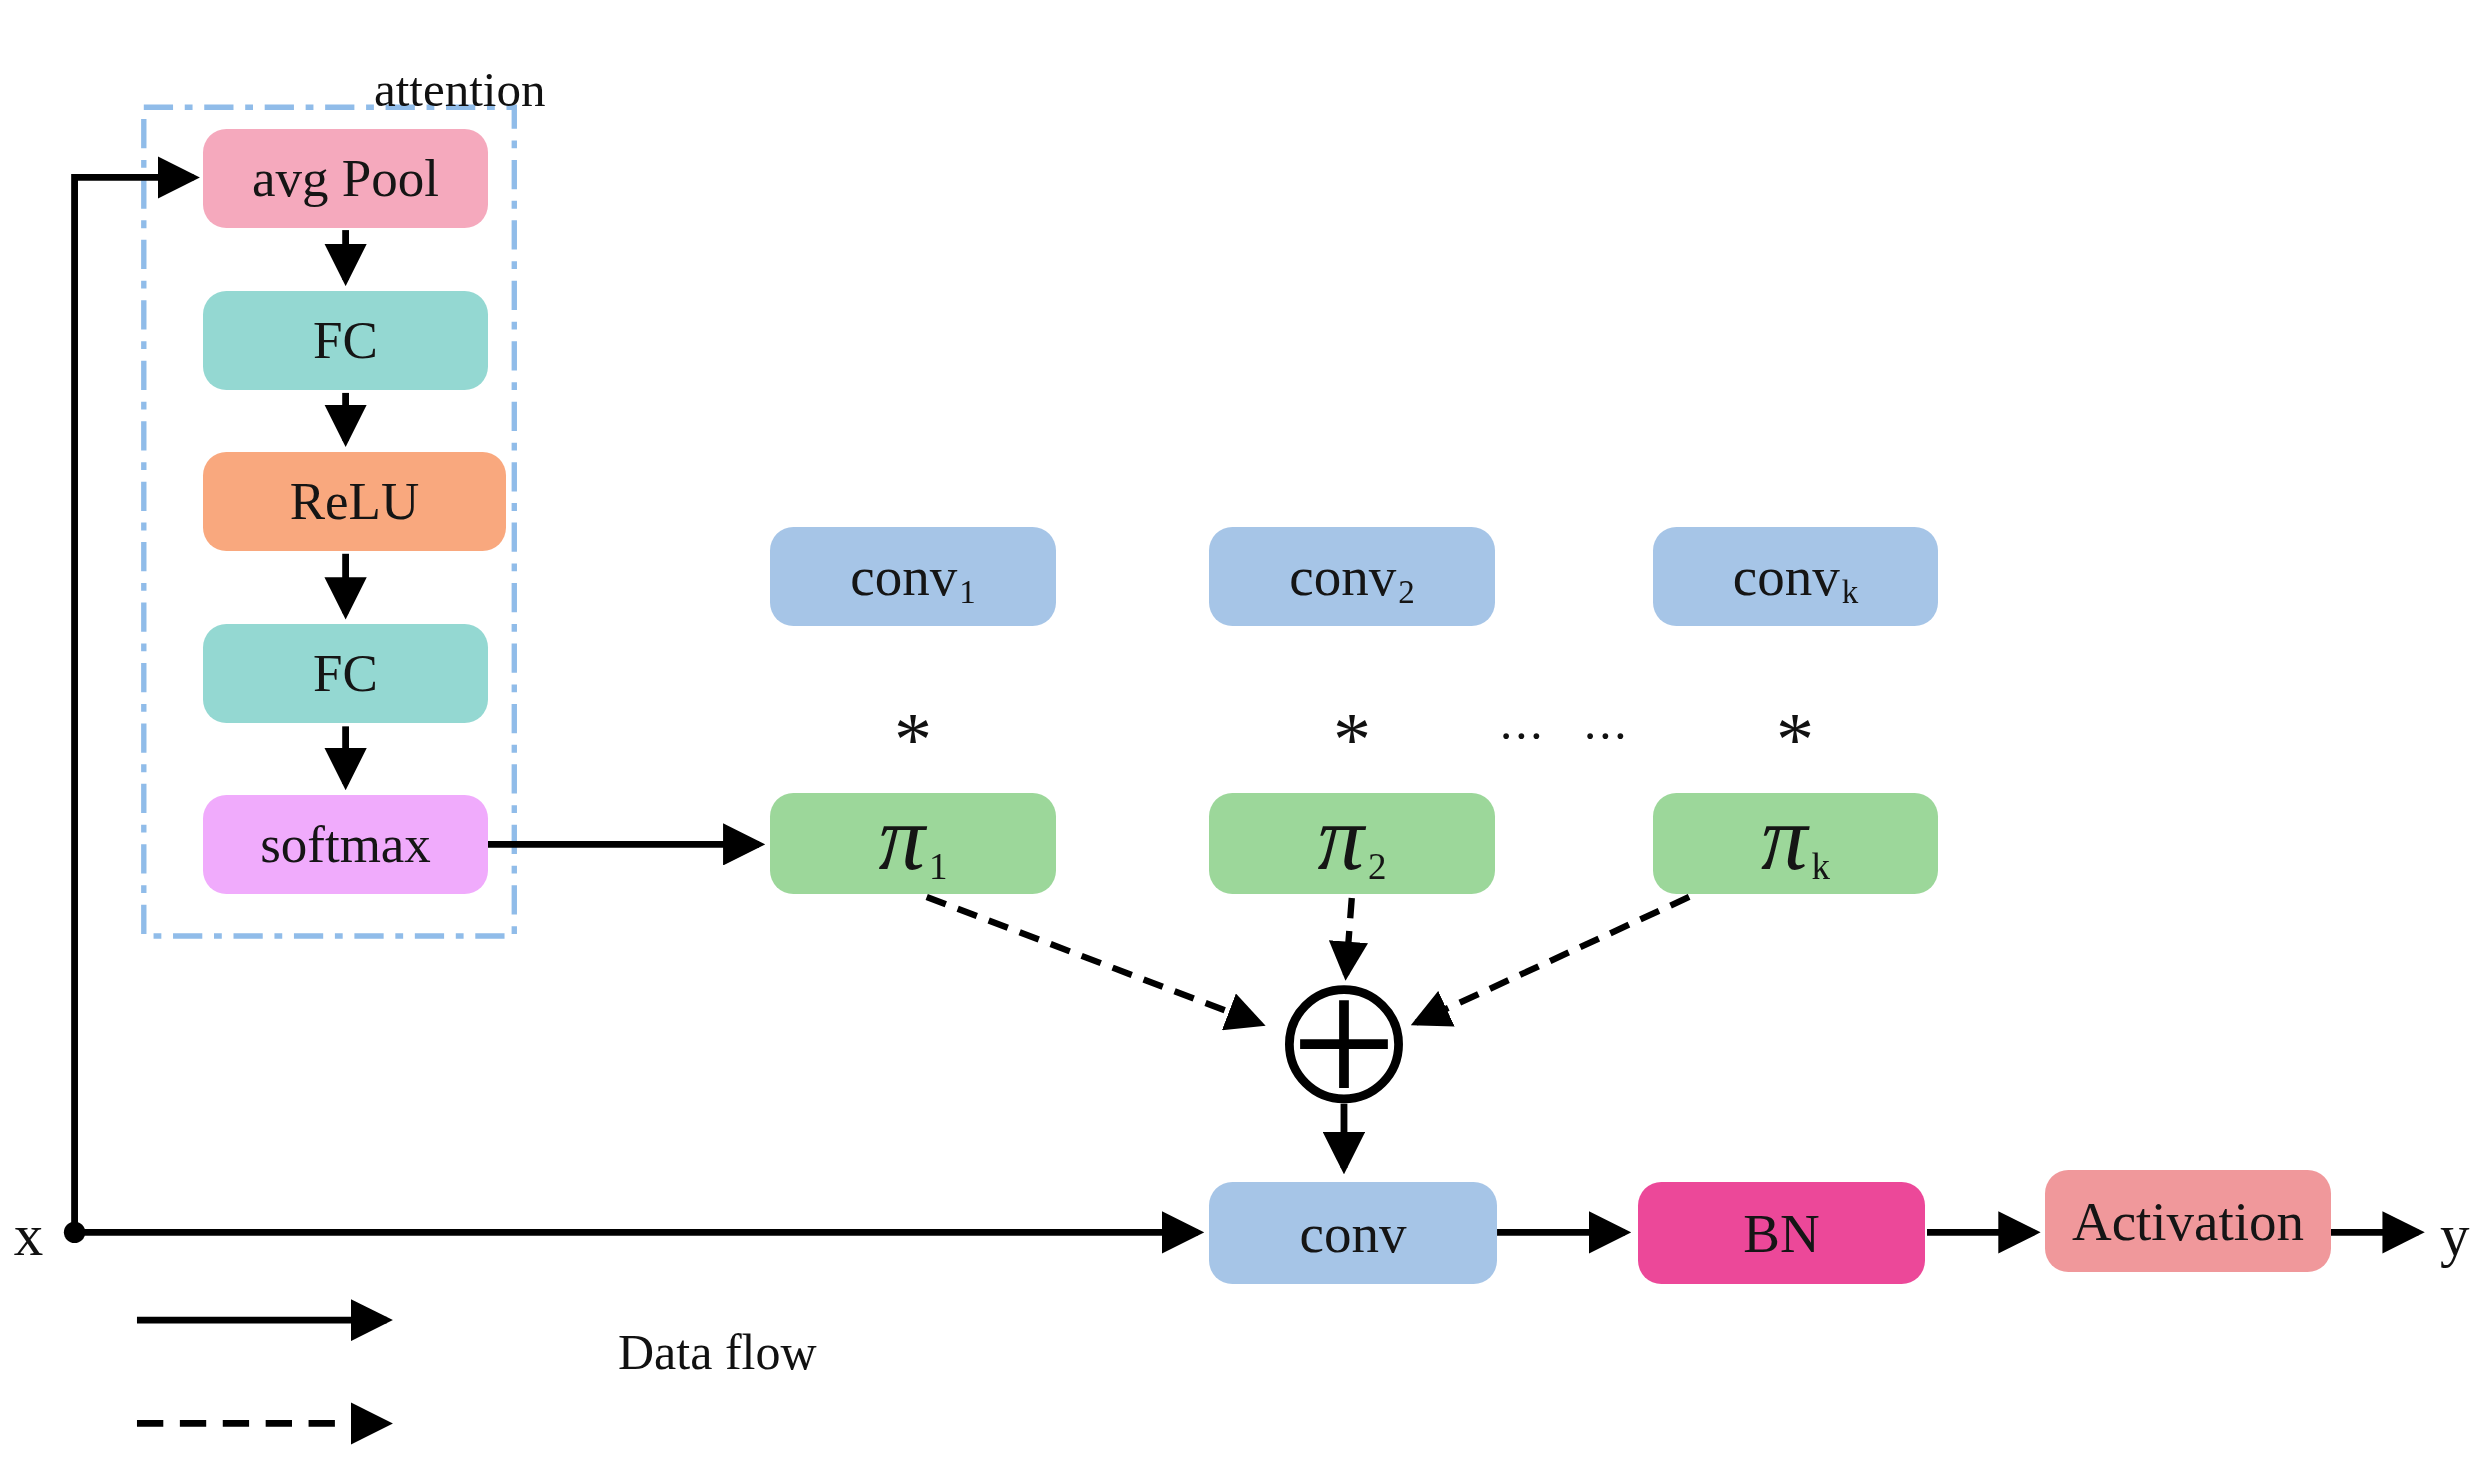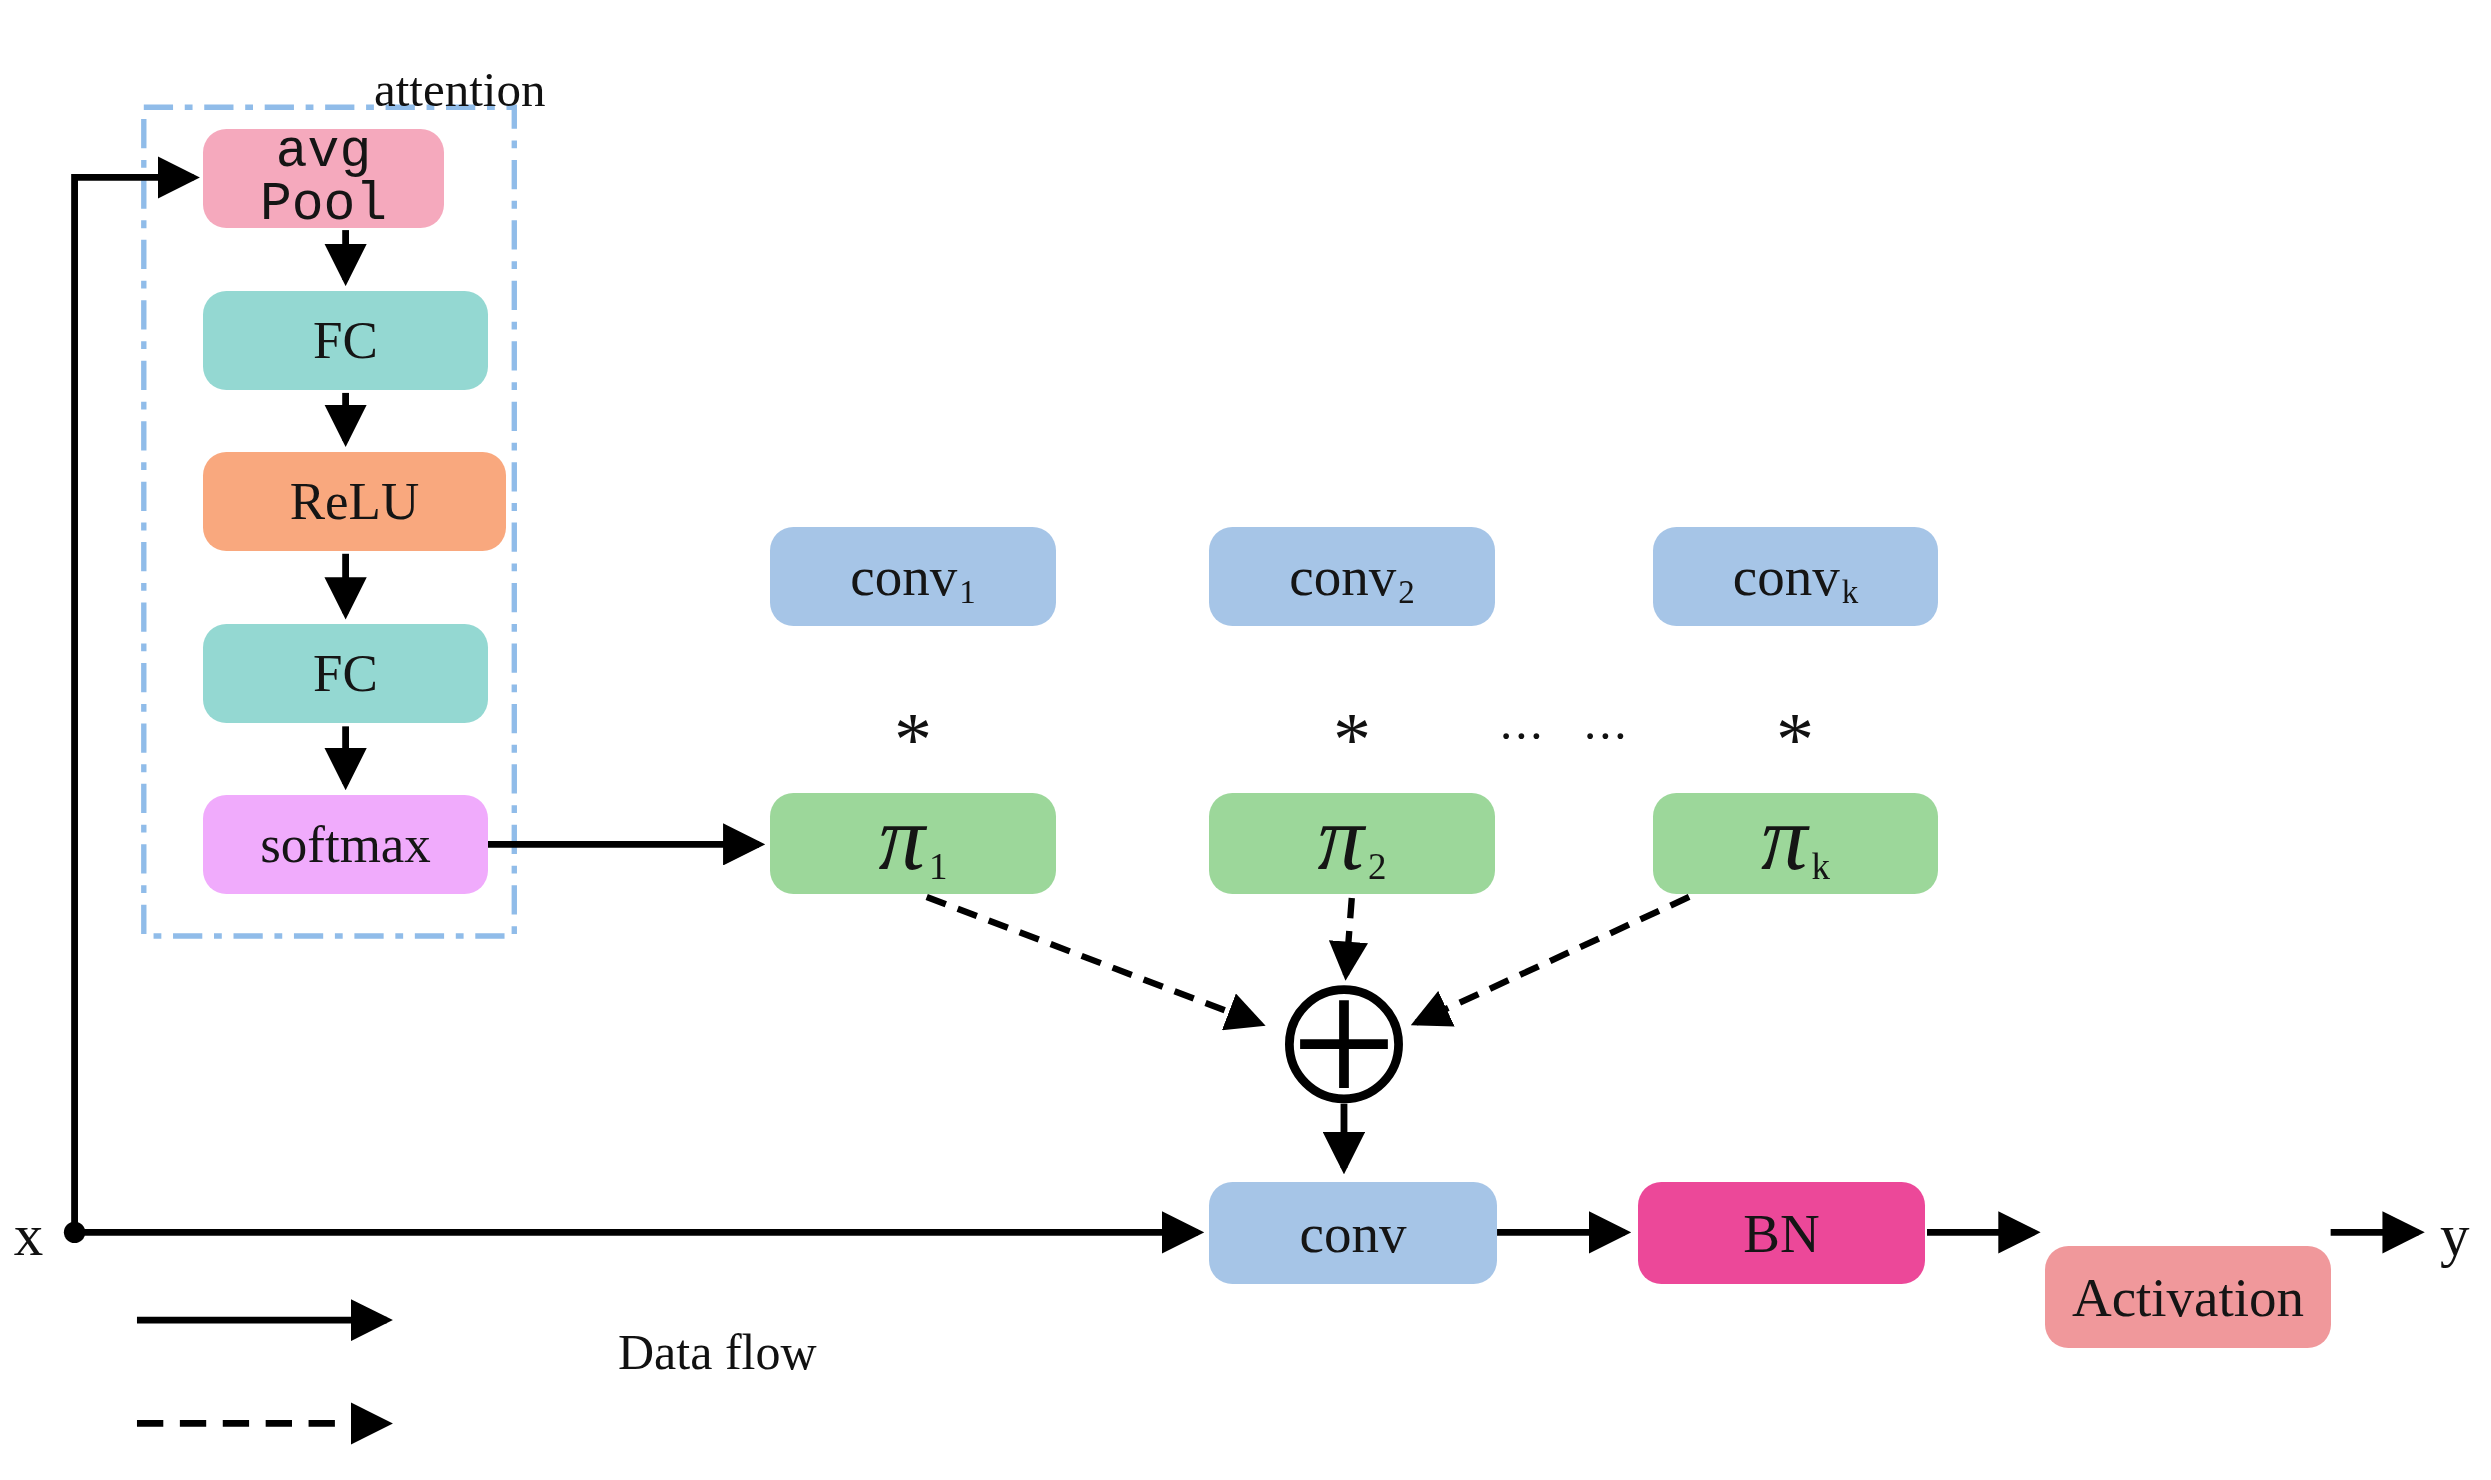--- a/index.html
+++ b/index.html
@@ -70,21 +70,21 @@
     <line x1="950" y1="920" x2="1292" y2="1050" stroke="#000" stroke-width="6.5" stroke-dasharray="21 13" marker-end="url(#arw)"></line>
     <line x1="1386" y1="921" x2="1380" y2="1000" stroke="#000" stroke-width="6.5" stroke-dasharray="21 13" marker-end="url(#arw)"></line>
     <line x1="1732" y1="920" x2="1452" y2="1049" stroke="#000" stroke-width="6.5" stroke-dasharray="21 13" marker-end="url(#arw)"></line>
 
     <line x1="140" y1="1354" x2="396" y2="1354" stroke="#000" stroke-width="7" marker-end="url(#arw)"></line>
     <line x1="140" y1="1460" x2="396" y2="1460" stroke="#000" stroke-width="7" stroke-dasharray="27 17" marker-end="url(#arw)"></line>
   </svg>
 
   <div class="label title" style="left:374px;top:15.6px;margin-top:47px;">attention</div>
 
-  <div class="box" style="left: 203px; top: 129px; width: 241px; height: 99px; font-size: 53px; background-color: rgb(245, 169, 189); font-family: Liberation Mono, monospace;">avg Pool</div>
+  <div class="box" style="left: 203px; top: 129px; width: 285px; height: 99px; font-size: 53px; background-color: rgb(245, 169, 189);">avg Pool</div>
   <div class="box" style="left: 203px; top: 291px; width: 285px; height: 99px; font-size: 53px; background-color: rgb(148, 216, 210);">FC</div>
   <div class="box" style="left: 203px; top: 452px; width: 303px; height: 99px; font-size: 53px; background-color: rgb(249, 168, 126);">ReLU</div>
   <div class="box" style="left: 203px; top: 624px; width: 285px; height: 99px; font-size: 53px; background-color: rgb(148, 216, 210);">FC</div>
   <div class="box" style="left: 203px; top: 795px; width: 285px; height: 99px; font-size: 53px; background-color: #f0abfc;">softmax</div>
 
   <div class="box" style="left: 770px; top: 527px; width: 286px; height: 99px; background-color: rgb(166, 197, 231);">
     <span>conv</span>
       <span class="sub">1</span>
   </div>
   <div class="box" style="left: 1209px; top: 527px; width: 286px; height: 99px; background-color: rgb(166, 197, 231);">
@@ -109,21 +109,21 @@
     <span class="pi-glyph">π</span>
       <span class="pi-sub">2</span>
   </div>
   <div class="box" style="left: 1653px; top: 793px; width: 285px; height: 101px; background-color: rgb(156, 215, 154);">
     <span class="pi-glyph">π</span>
       <span class="pi-sub">k</span>
   </div>
 
   <div class="box" style="left: 1209px; top: 1182px; width: 288px; height: 102px; background-color: rgb(166, 197, 231);">conv</div>
   <div class="box" style="left: 1638px; top: 1182px; width: 287px; height: 102px; background-color: #ec4899;">BN</div>
-  <div class="box" style="left: 2045px; top: 1246px; width: 286px; height: 102px; background-color: rgb(240, 152, 155); text-align: center;">Activation</div>
+  <div class="box" style="left: 2045px; top: 1170px; width: 286px; height: 102px; background-color: rgb(240, 152, 155); text-align: center;">Activation</div>
 
   <div class="label io" style="left:13.7px;top:1203px;">x</div>
   <div class="label io" style="left:2440px;top:1203px;">y</div>
 
   <div class="label legend-text" style="left:618px;top:1297px;margin-top:28px;">Data flow</div>
 
 </div>
 
 
 </body></html>

